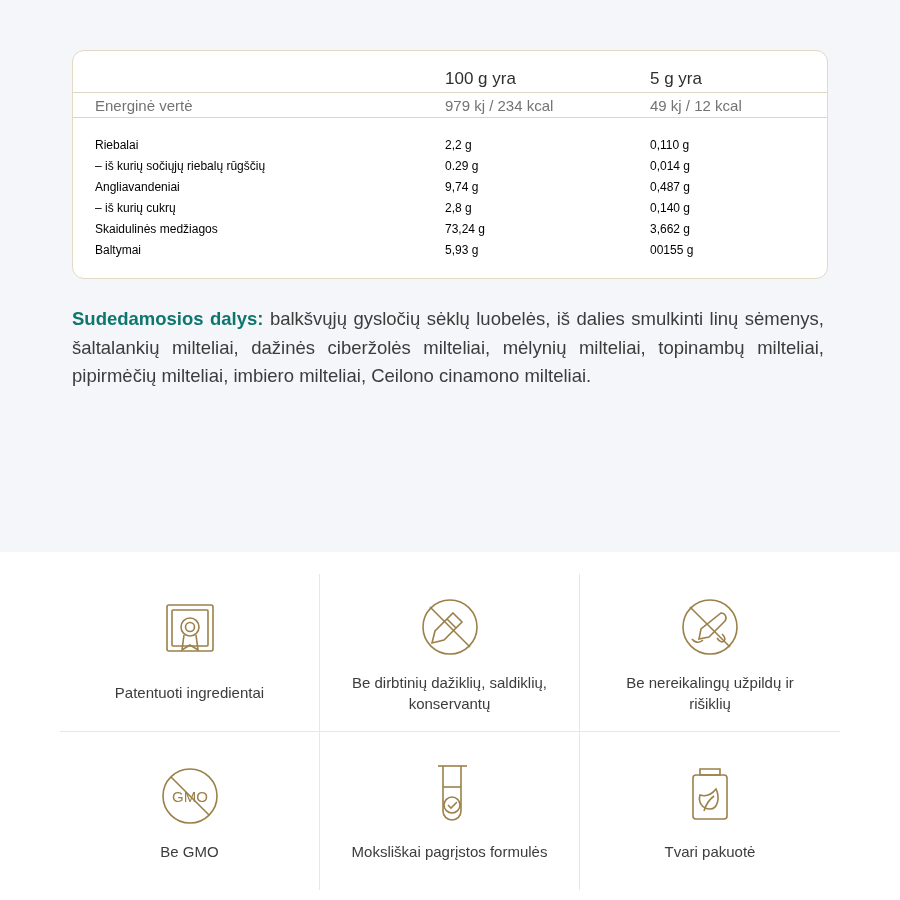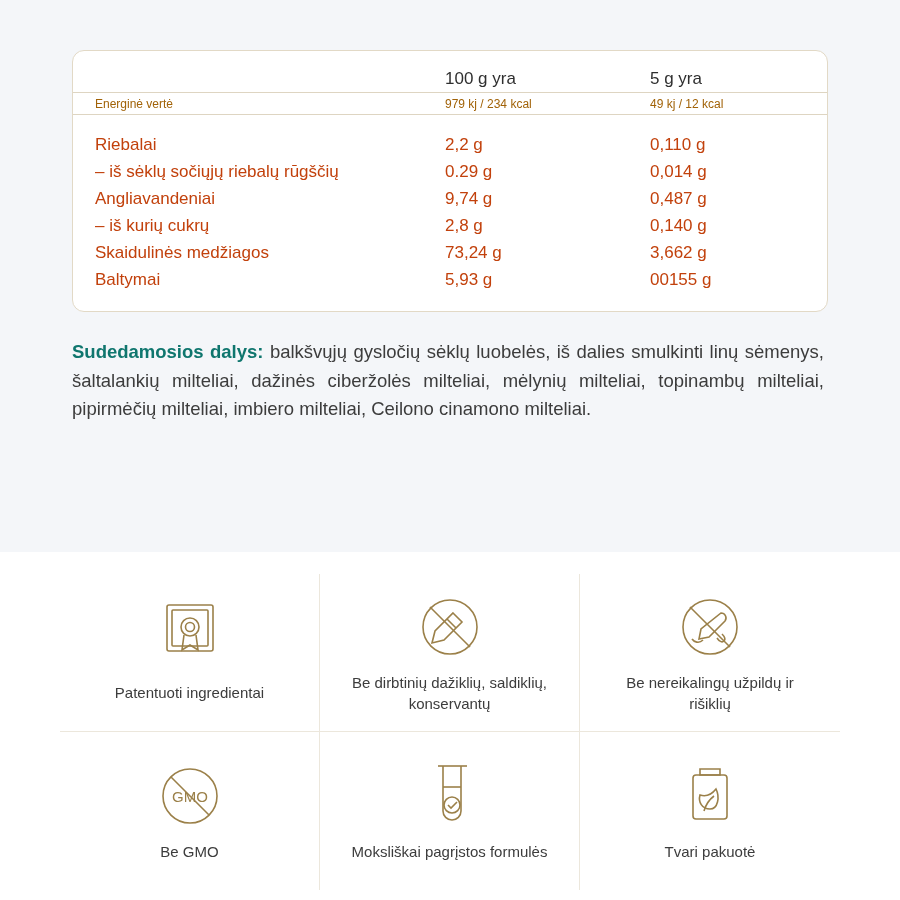--- a/index.html
+++ b/index.html
@@ -54,35 +54,35 @@
   .col-v1     { width: 205px; }
   .col-v2     { width: auto; }
 
   .head-row th {
     font-size: 17px;
     font-weight: bold;
     color: #2f2f2f;
     padding-bottom: 10px;
   }
   .energy-row td {
-    font-size: 12px;
+    font-size: 15px;
     font-weight: bold;
-    color: #a16207;
+    color: #737373;
     padding-top: 8px;
     padding-bottom: 10px;
   }
   .rule {
     height: 1px;
     background: #ded5c2;
     margin: 0;
   }
   .rule-wrap { padding: 0 !important; }
   .body-row td {
-    font-size: 17px;
-    color: #c2410c;
+    font-size: 12px;
+    color: #000000;
   }
   .spacer-row td { height: 9px; padding: 0; }
 
   
   .ingredients {
     margin-top: 26px;
     font-size: 18.5px;
     line-height: 1.55;
     color: #3c3c3c;
     text-align: justify;
@@ -168,21 +168,21 @@
         <tr class="spacer-row">
               <td colspan="3"></td>
             </tr>
 
         <tr class="body-row">
           <td class="col-name">Riebalai</td>
           <td class="col-v1">2,2 g</td>
           <td class="col-v2">0,110 g</td>
         </tr>
         <tr class="body-row">
-          <td class="col-name">– iš sėklų sočiųjų riebalų rūgščių</td>
+          <td class="col-name">– iš kurių sočiųjų riebalų rūgščių</td>
           <td class="col-v1">0.29 g</td>
           <td class="col-v2">0,014 g</td>
         </tr>
         <tr class="body-row">
           <td class="col-name">Angliavandeniai</td>
           <td class="col-v1">9,74 g</td>
           <td class="col-v2">0,487 g</td>
         </tr>
         <tr class="body-row">
           <td class="col-name">– iš kurių cukrų</td>

